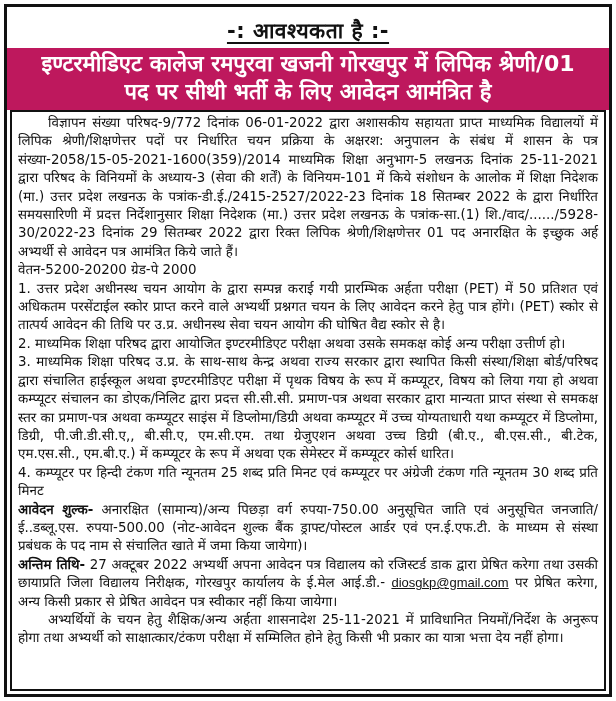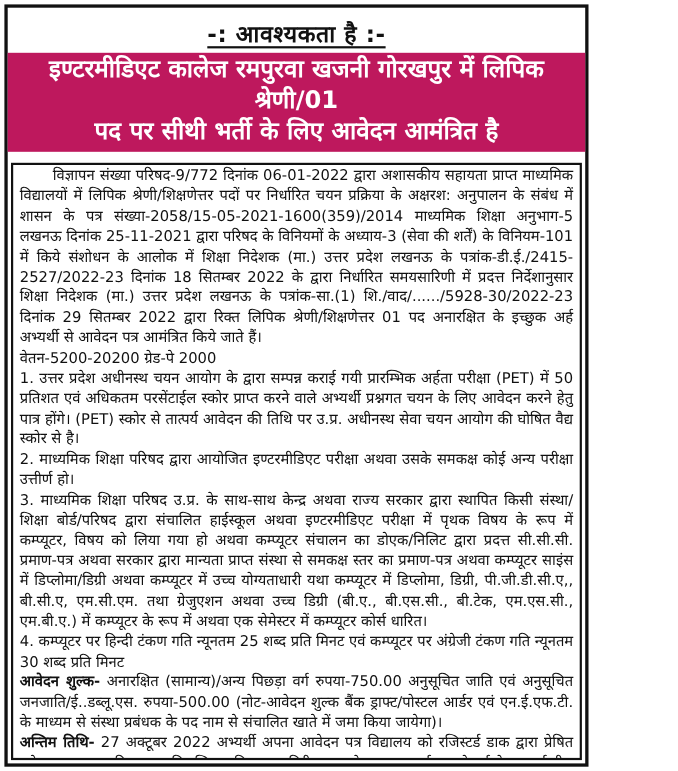--- a/index.html
+++ b/index.html
@@ -2,21 +2,21 @@
 <html lang="hi"><head>
 <meta charset="utf-8">
 <style>
   html,body{margin:0;padding:0;background:#ffffff;}
   body{
     width:616px;height:701px;position:relative;overflow:hidden;
     font-family:"DejaVu Sans","Liberation Sans",sans-serif;
     color:#111;
     -webkit-font-smoothing:antialiased;
   }
-  .page{position:absolute;left:4px;top:4px;width:531px;height:693px;box-sizing:border-box;}
+  .page{position:absolute;left:4px;top:4px;width:608px;height:693px;box-sizing:border-box;}
   .notice{
     width:100%;height:100%;box-sizing:border-box;
     border:3px solid #111;background:#fff;
     display:flex;flex-direction:column;
   }
   
   .header{position:relative;height:41px;flex:0 0 auto;}
   .main-title{
     text-align:center;margin-top:9px;
     font-size:21px;font-weight:bold;letter-spacing:.5px;
@@ -28,21 +28,21 @@
   }
   
   .banner{
     flex:0 0 auto;background:#be185d;color:#ffffff;
     text-align:center;font-weight:bold;
     font-size:22px;line-height:28px;
     padding:2px 6px 4px 6px;
   }
   
   .body-box{
-    flex:1 1 auto;margin:10px 3px 3px 3px;
+    flex:1 1 auto;margin:0 3px 3px 3px;
     border:2px solid #111;box-sizing:border-box;
     padding:2px 6px 1px 6px;
     font-size:13.4px;line-height:18.4px;
     text-align:justify;overflow:hidden;
   }
   .body-box p{margin:0;}
   .indent{text-indent:30px;}
   b.lead{font-weight:bold;}
   .email-link{
     font-size:13px;text-decoration:underline;color:#111;

